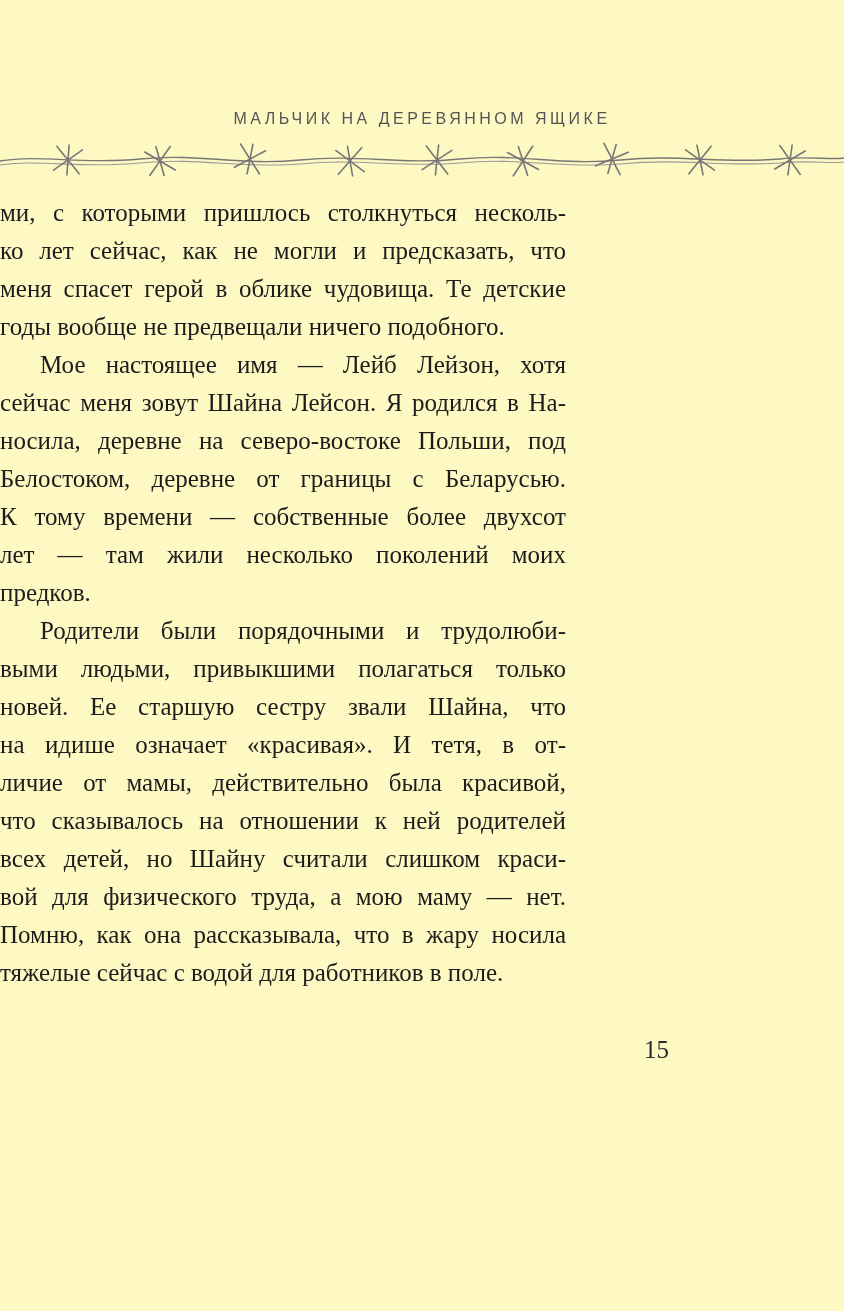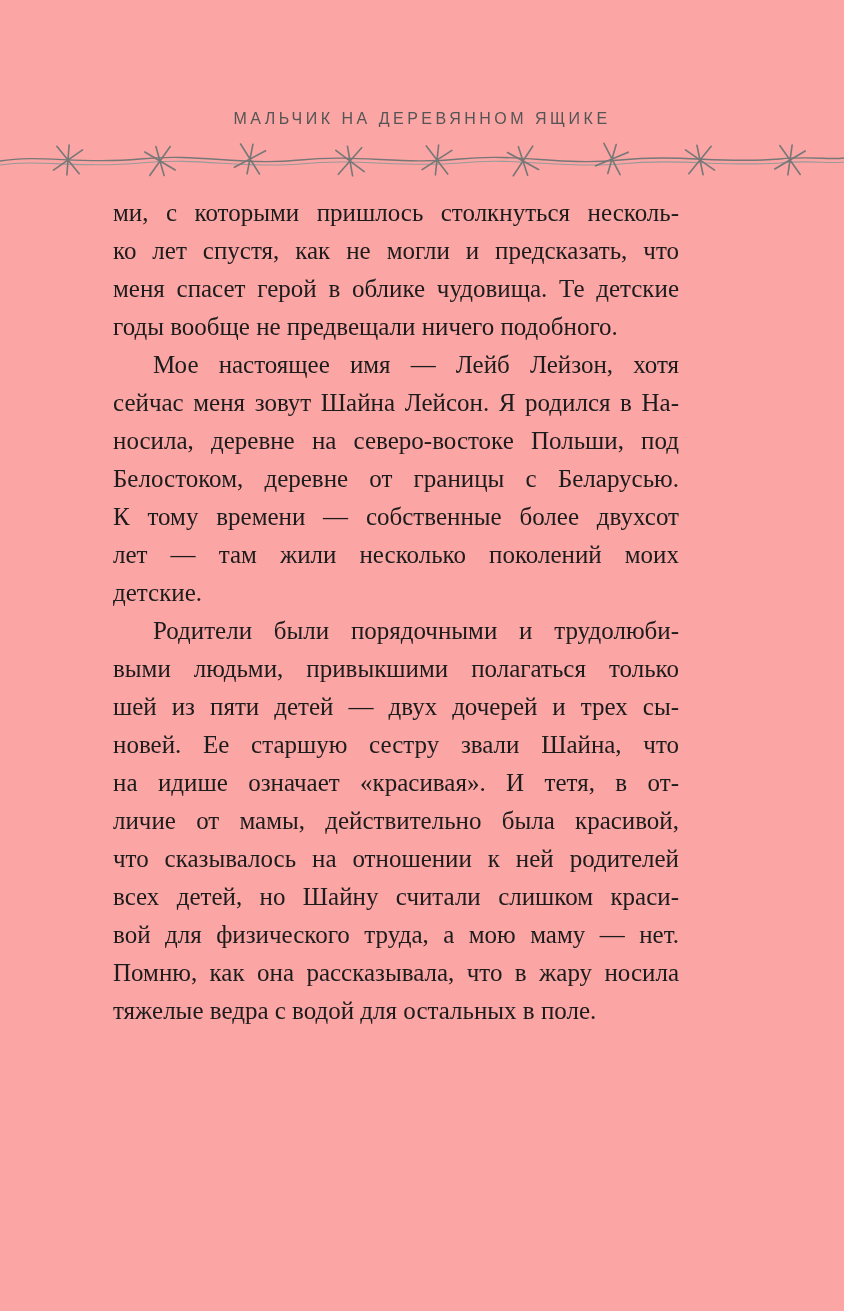--- a/index.html
+++ b/index.html
@@ -4,21 +4,21 @@
 <style>
   html, body {
     margin: 0;
     padding: 0;
     background: #ffffff;
   }
   .page {
     position: relative;
     width: 844px;
     height: 1311px;
-    background: #fca5a5;
+    background: #fef9c3;
     overflow: hidden;
     font-family: "Liberation Serif", "DejaVu Serif", serif;
     color: #1c1c1c;
   }
   .running-title {
     padding-top: 110px;
     text-align: center;
     font-family: "Liberation Sans", "DejaVu Sans", sans-serif;
     font-size: 16px;
     font-weight: 400;
@@ -26,21 +26,20 @@
     color: #555555;
     text-transform: uppercase;
   }
   .wire-wrap {
     width: 844px;
     height: 48px;
     margin-top: 6px;
   }
   .wire-wrap svg { display: block; }
   .text-column {
-    margin-left: 113px;
     width: 566px;
     margin-top: 12px;
     font-size: 25px;
     line-height: 38px;
   }
   .paragraph { margin: 0; padding: 0; }
   .text-line { display: block; }
   .text-line.just {
     text-align: justify;
     text-align-last: justify;
@@ -82,45 +81,45 @@
       <use href="#barb" transform="translate(612,25) rotate(20)"></use>
       <use href="#barb" transform="translate(700,26) rotate(-8)"></use>
       <use href="#barb" transform="translate(790,26) rotate(12)"></use>
     </svg>
   </div>
 
   <div class="text-column">
 
     <p class="paragraph">
       <span class="text-line just">ми, с которыми пришлось столкнуться несколь-</span>
-      <span class="text-line just">ко лет спустя, как не могли и предсказать, что</span>
+      <span class="text-line just">ко лет сейчас, как не могли и предсказать, что</span>
       <span class="text-line just">меня спасет герой в облике чудовища. Те детские</span>
       <span class="text-line">годы вообще не предвещали ничего подобного.</span>
     </p>
 
     <p class="paragraph">
       <span class="text-line just indent">Мое настоящее имя — Лейб Лейзон, хотя</span>
       <span class="text-line just">сейчас меня зовут Шайна Лейсон. Я родился в На-</span>
       <span class="text-line just">носила, деревне на северо-востоке Польши, под</span>
       <span class="text-line just">Белостоком, деревне от границы с Беларусью.</span>
       <span class="text-line just">К тому времени — собственные более двухсот</span>
       <span class="text-line just">лет — там жили несколько поколений моих</span>
-      <span class="text-line">детские.</span>
+      <span class="text-line">предков.</span>
     </p>
 
     <p class="paragraph">
       <span class="text-line just indent">Родители были порядочными и трудолюби-</span>
       <span class="text-line just">выми людьми, привыкшими полагаться только</span>
-      <span class="text-line just">шей из пяти детей — двух дочерей и трех сы-</span>
       <span class="text-line just">новей. Ее старшую сестру звали Шайна, что</span>
       <span class="text-line just">на идише означает «красивая». И тетя, в от-</span>
       <span class="text-line just">личие от мамы, действительно была красивой,</span>
       <span class="text-line just">что сказывалось на отношении к ней родителей</span>
       <span class="text-line just">всех детей, но Шайну считали слишком краси-</span>
       <span class="text-line just">вой для физического труда, а мою маму — нет.</span>
       <span class="text-line just">Помню, как она рассказывала, что в жару носила</span>
-      <span class="text-line">тяжелые ведра с водой для остальных в поле.</span>
+      <span class="text-line">тяжелые сейчас с водой для работников в поле.</span>
     </p>
 
   </div>
 
+  <div class="page-number">15</div>
 
 </div>
 
 </body></html>

